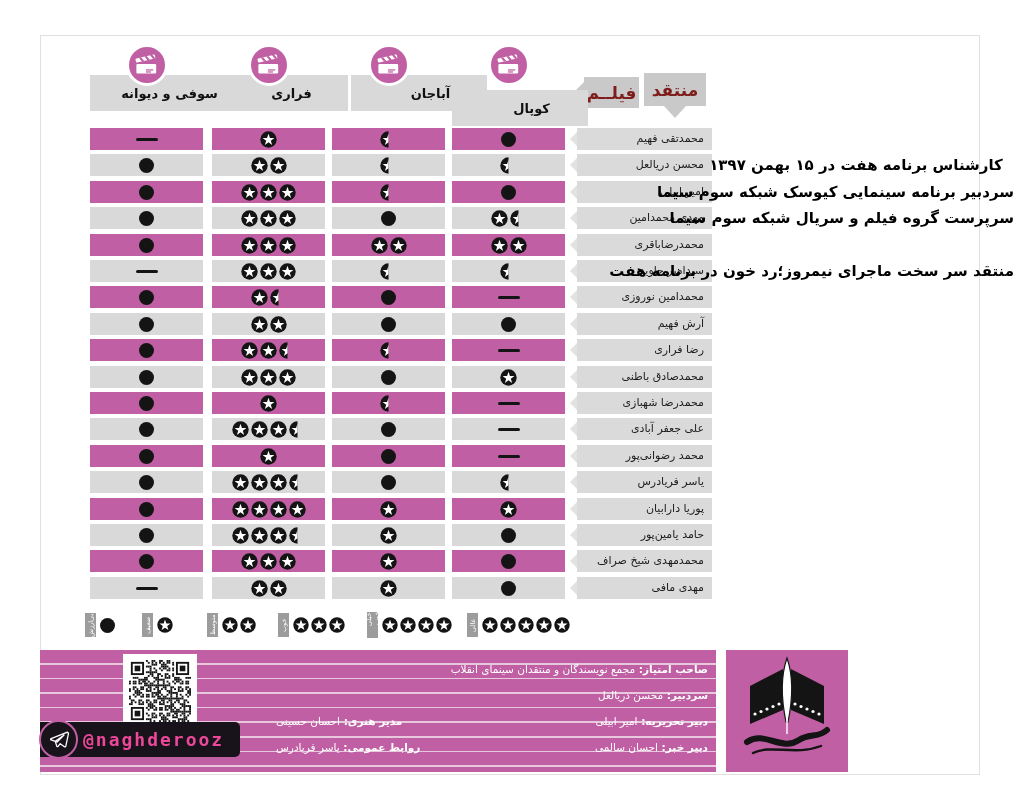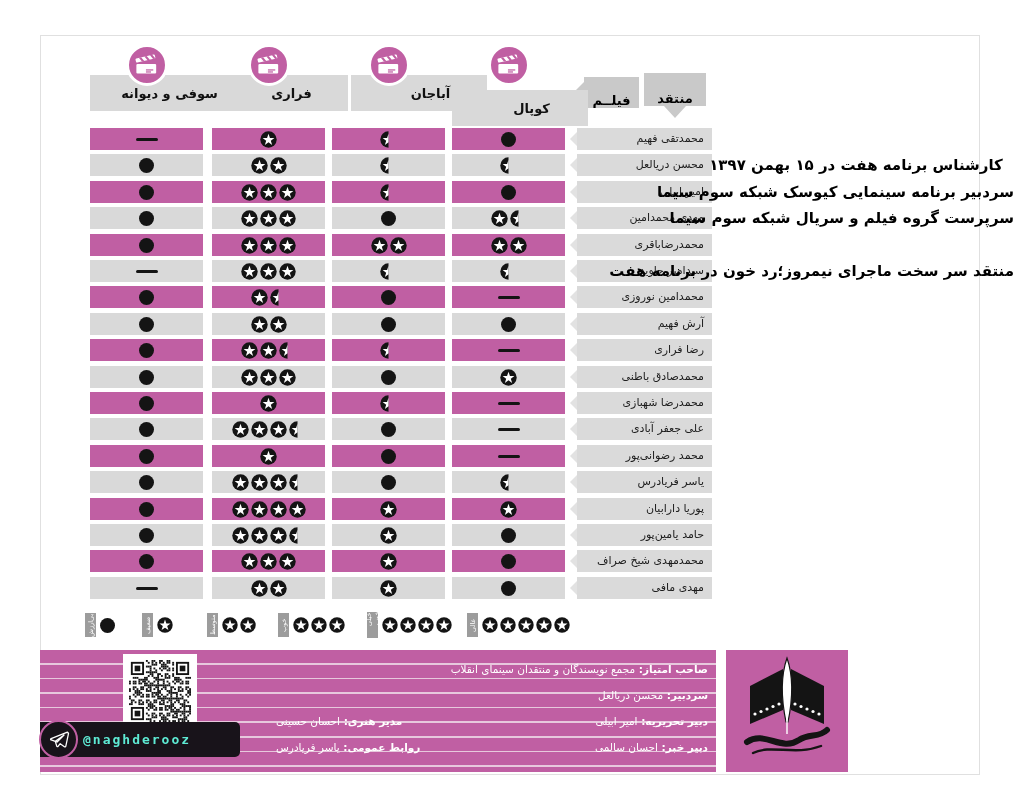--- a/index.html
+++ b/index.html
@@ -1,22 +1,22 @@
 <!DOCTYPE html>
 <html><head>
 <meta charset="utf-8">
 <style>
   html,body{margin:0;padding:0;background:#fff;}
   #canvas{position:relative;width:1017px;height:794px;background:#fff;overflow:hidden;
           font-family:"DejaVu Sans",sans-serif;}
   .card-border{position:absolute;left:40px;top:35px;width:940px;height:740px;
                border:1px solid #e0e0e0;box-sizing:border-box;}
   
-  .tag{position:absolute;background:#c9c9c9;font-weight:bold;font-size:13px;color:#000000;
-       display:flex;align-items:flex-end;justify-content:center;direction:rtl;}
+  .tag{position:absolute;background:#c9c9c9;font-weight:bold;font-size:17px;color:#7f1d1d;
+       display:flex;align-items:center;justify-content:center;direction:rtl;}
   .critic-tag{left:644px;top:73px;width:62px;height:33px;}
   .film-tag{left:584px;top:77px;width:55px;height:31px;}
   .tri-down{position:absolute;top:33px;left:20px;width:0;height:0;
             border-left:11px solid transparent;border-right:11px solid transparent;
             border-top:12px solid #c9c9c9;}
   .tri-left{position:absolute;left:-10px;top:5px;width:0;height:0;
             border-top:10px solid transparent;border-bottom:10px solid transparent;
             border-right:10px solid #c9c9c9;}
   
   .film-header{position:absolute;height:36px;background:#d9d9d9;font-weight:bold;font-size:13px;
@@ -48,21 +48,21 @@
   
   .footer-main{position:absolute;left:40px;top:650px;width:676px;height:122px;
        background:repeating-linear-gradient(180deg,#c05fa3 0px,#c05fa3 13px,#e7c8dd 13px,#e7c8dd 14.6px);}
   .qr{position:absolute;left:83px;top:4px;width:74px;height:74px;background:#fff;
       display:flex;align-items:center;justify-content:center;}
   .tg-bar{position:absolute;left:0;top:72px;width:200px;height:35px;background:#18131a;
           border-radius:0 5px 5px 0;display:flex;align-items:center;cursor:pointer;}
   .tg-circle{width:39px;height:39px;border-radius:50%;background:#18131a;border:2px solid #c05fa3;
              display:flex;align-items:center;justify-content:center;box-sizing:border-box;
              margin-left:-1px;margin-right:5px;flex:none;}
-  .tg-handle{color:#5eead4;font-family:"DejaVu Sans Mono",monospace;font-size:13px;
+  .tg-handle{color:#ec4899;font-family:"DejaVu Sans Mono",monospace;font-size:18px;
              font-weight:bold;letter-spacing:2px;}
   .credit-line{position:absolute;right:8px;direction:rtl;color:#fff;font-size:10.5px;
                line-height:16px;white-space:nowrap;}
   .credit-line.two{width:432px;display:flex;justify-content:space-between;}
   .footer-logo{position:absolute;left:726px;top:650px;width:122px;height:122px;background:#c05fa3;
                display:flex;align-items:center;justify-content:center;}
 </style>
 </head>
 <body>
 

